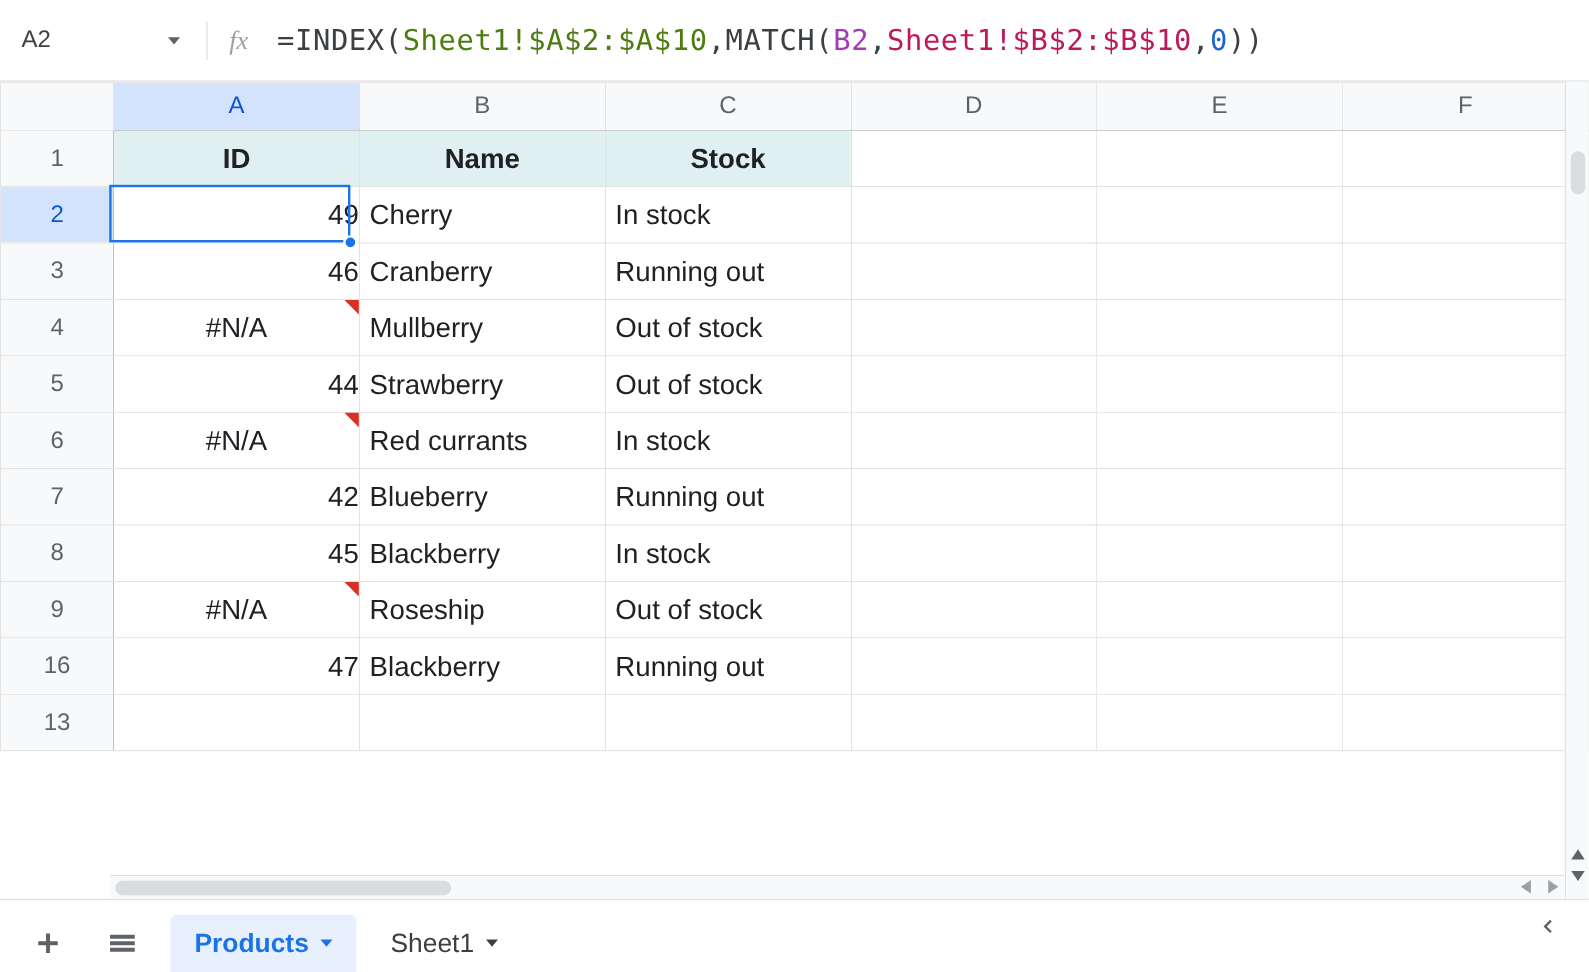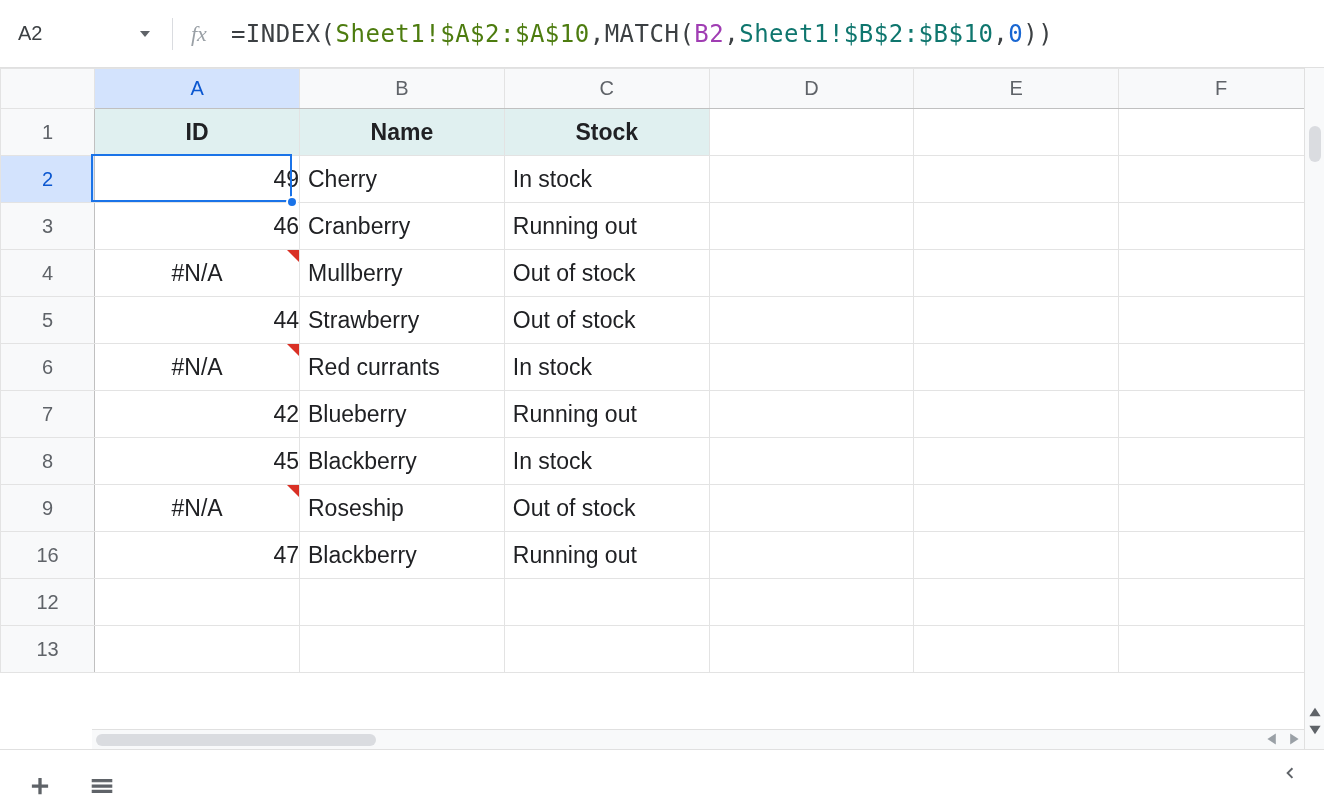--- a/index.html
+++ b/index.html
@@ -59,21 +59,21 @@
   .formula-text {
     font-family: "Consolas", "Menlo", monospace;
     font-size: 24px;
     letter-spacing: 0.5px;
     white-space: pre;
   }
   .tok-eq   { color: #3c4043; }
   .tok-fn   { color: #3c4043; }
   .tok-ref1 { color: #4d7c0f; text-align: right; } 
   .tok-ref2 { color: #a03db3; } 
-  .tok-ref3 { color: #0f766e; text-align: center; } 
+  .tok-ref3 { color: #be185d; text-align: center; } 
   .tok-num  { color: #1967d2; } 
   .tok-punc { color: #3c4043; }
 
   
   .sheet-area {
     position: relative;
     height: calc(810px - 56px - 72px);
     overflow: hidden;
     border-bottom: 1px solid #e0e0e0;
   }
@@ -372,29 +372,20 @@
         <tr>
           <th class="rowhead">16</th>
           <td class="right">47</td>
           <td>Blackberry</td>
           <td>Running out</td>
           <td></td>
           <td></td>
           <td></td>
         </tr>
         <tr>
-          <th class="rowhead">12</th>
-          <td class="right"></td>
-          <td></td>
-          <td></td>
-          <td></td>
-          <td></td>
-          <td></td>
-        </tr>
-        <tr>
           <th class="rowhead">13</th>
           <td class="right"></td>
           <td></td>
           <td></td>
           <td></td>
           <td></td>
           <td></td>
         </tr>
       </tbody>
   </table>
@@ -434,19 +425,29 @@
     <svg viewBox="0 0 24 24">
         <path d="M11 5h2v6h6v2h-6v6h-2v-6H5v-2h6z"></path>
       </svg>
   </div>
   <div class="icon-btn">
     <svg viewBox="0 0 24 24">
         <path d="M3 6h18v2H3zM3 11h18v2H3zM3 16h18v2H3z"></path>
       </svg>
   </div>
 
+  <div id="tabs-host" style="display:flex; gap:8px;">
+      <div class="sheet-tab active">
+        <span>Products</span>
+        <span class="tabcaret"></span>
+      </div>
+      <div class="sheet-tab">
+        <span>Sheet1</span>
+        <span class="tabcaret"></span>
+      </div>
+    </div>
 
   <div class="explore-chev">
     <svg viewBox="0 0 24 24">
         <path d="M15 6l-6 6 6 6 1.5-1.5L12 12l4.5-4.5z"></path>
       </svg>
   </div>
 </div>
 
 </body></html>

